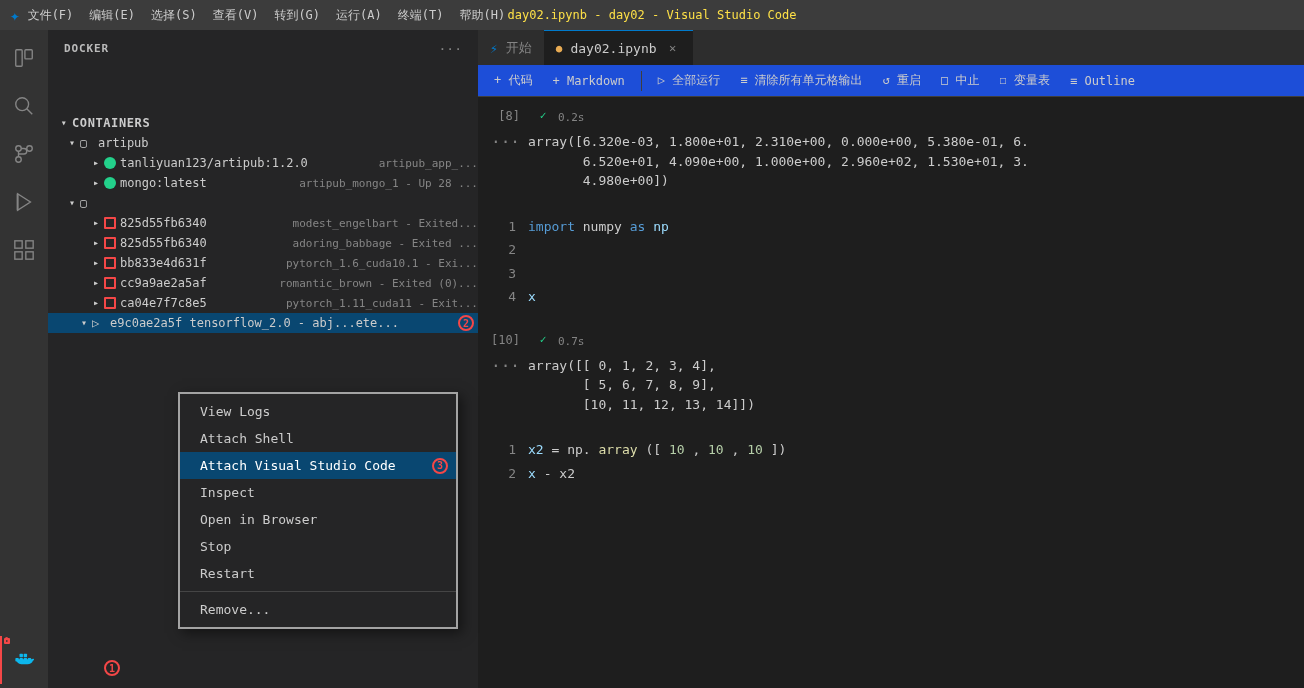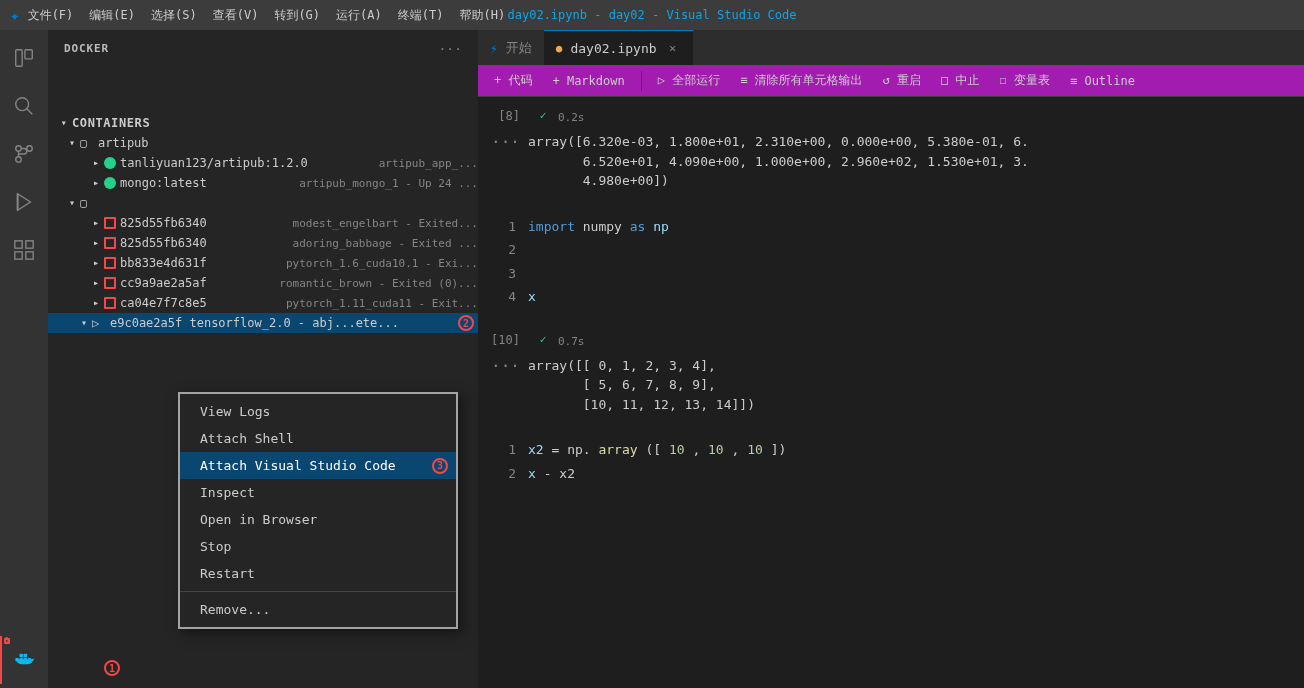--- a/index.html
+++ b/index.html
@@ -34,21 +34,21 @@
       display: flex;
       gap: 16px;
       font-size: 12px;
       color: #cccccc;
     }
     #title-bar-title {
       position: absolute;
       left: 50%;
       transform: translateX(-50%);
       font-size: 12px;
-      color: #0ea5e9;
+      color: #fde047;
     }
 
     
     #main {
       display: flex;
       flex: 1;
       overflow: hidden;
     }
 
     
@@ -265,21 +265,21 @@
       align-items: center;
       justify-content: center;
       border-radius: 3px;
       font-size: 12px;
       color: #858585;
     }
 
     
     #notebook-toolbar {
       height: 32px;
-      background: #a21caf;
+      background: #1d4ed8;
       border-bottom: 1px solid #3e3e3e;
       display: flex;
       align-items: center;
       padding: 0 8px;
       gap: 4px;
       flex-shrink: 0;
     }
     .toolbar-btn {
       display: flex;
       align-items: center;
@@ -481,21 +481,21 @@
       <div class="tree-item indent3">
         <span class="chevron right"></span>
         <span class="running-icon"></span>
         <span class="tree-item-text">tanliyuan123/artipub:1.2.0</span>
         <span class="tree-item-sub">artipub_app_...</span>
       </div>
       <div class="tree-item indent3">
         <span class="chevron right"></span>
         <span class="running-icon"></span>
         <span class="tree-item-text">mongo:latest</span>
-        <span class="tree-item-sub">artipub_mongo_1 - Up 24 ...</span>
+        <span class="tree-item-sub">artipub_mongo_1 - Up 28 ...</span>
       </div>
 
       <div class="tree-item indent1">
         <span class="chevron down"></span>
         <span class="container-group-icon">▢</span>
       </div>
 
       <div class="tree-item indent3">
         <span class="chevron right"></span>
         <span class="stopped-icon"></span>

